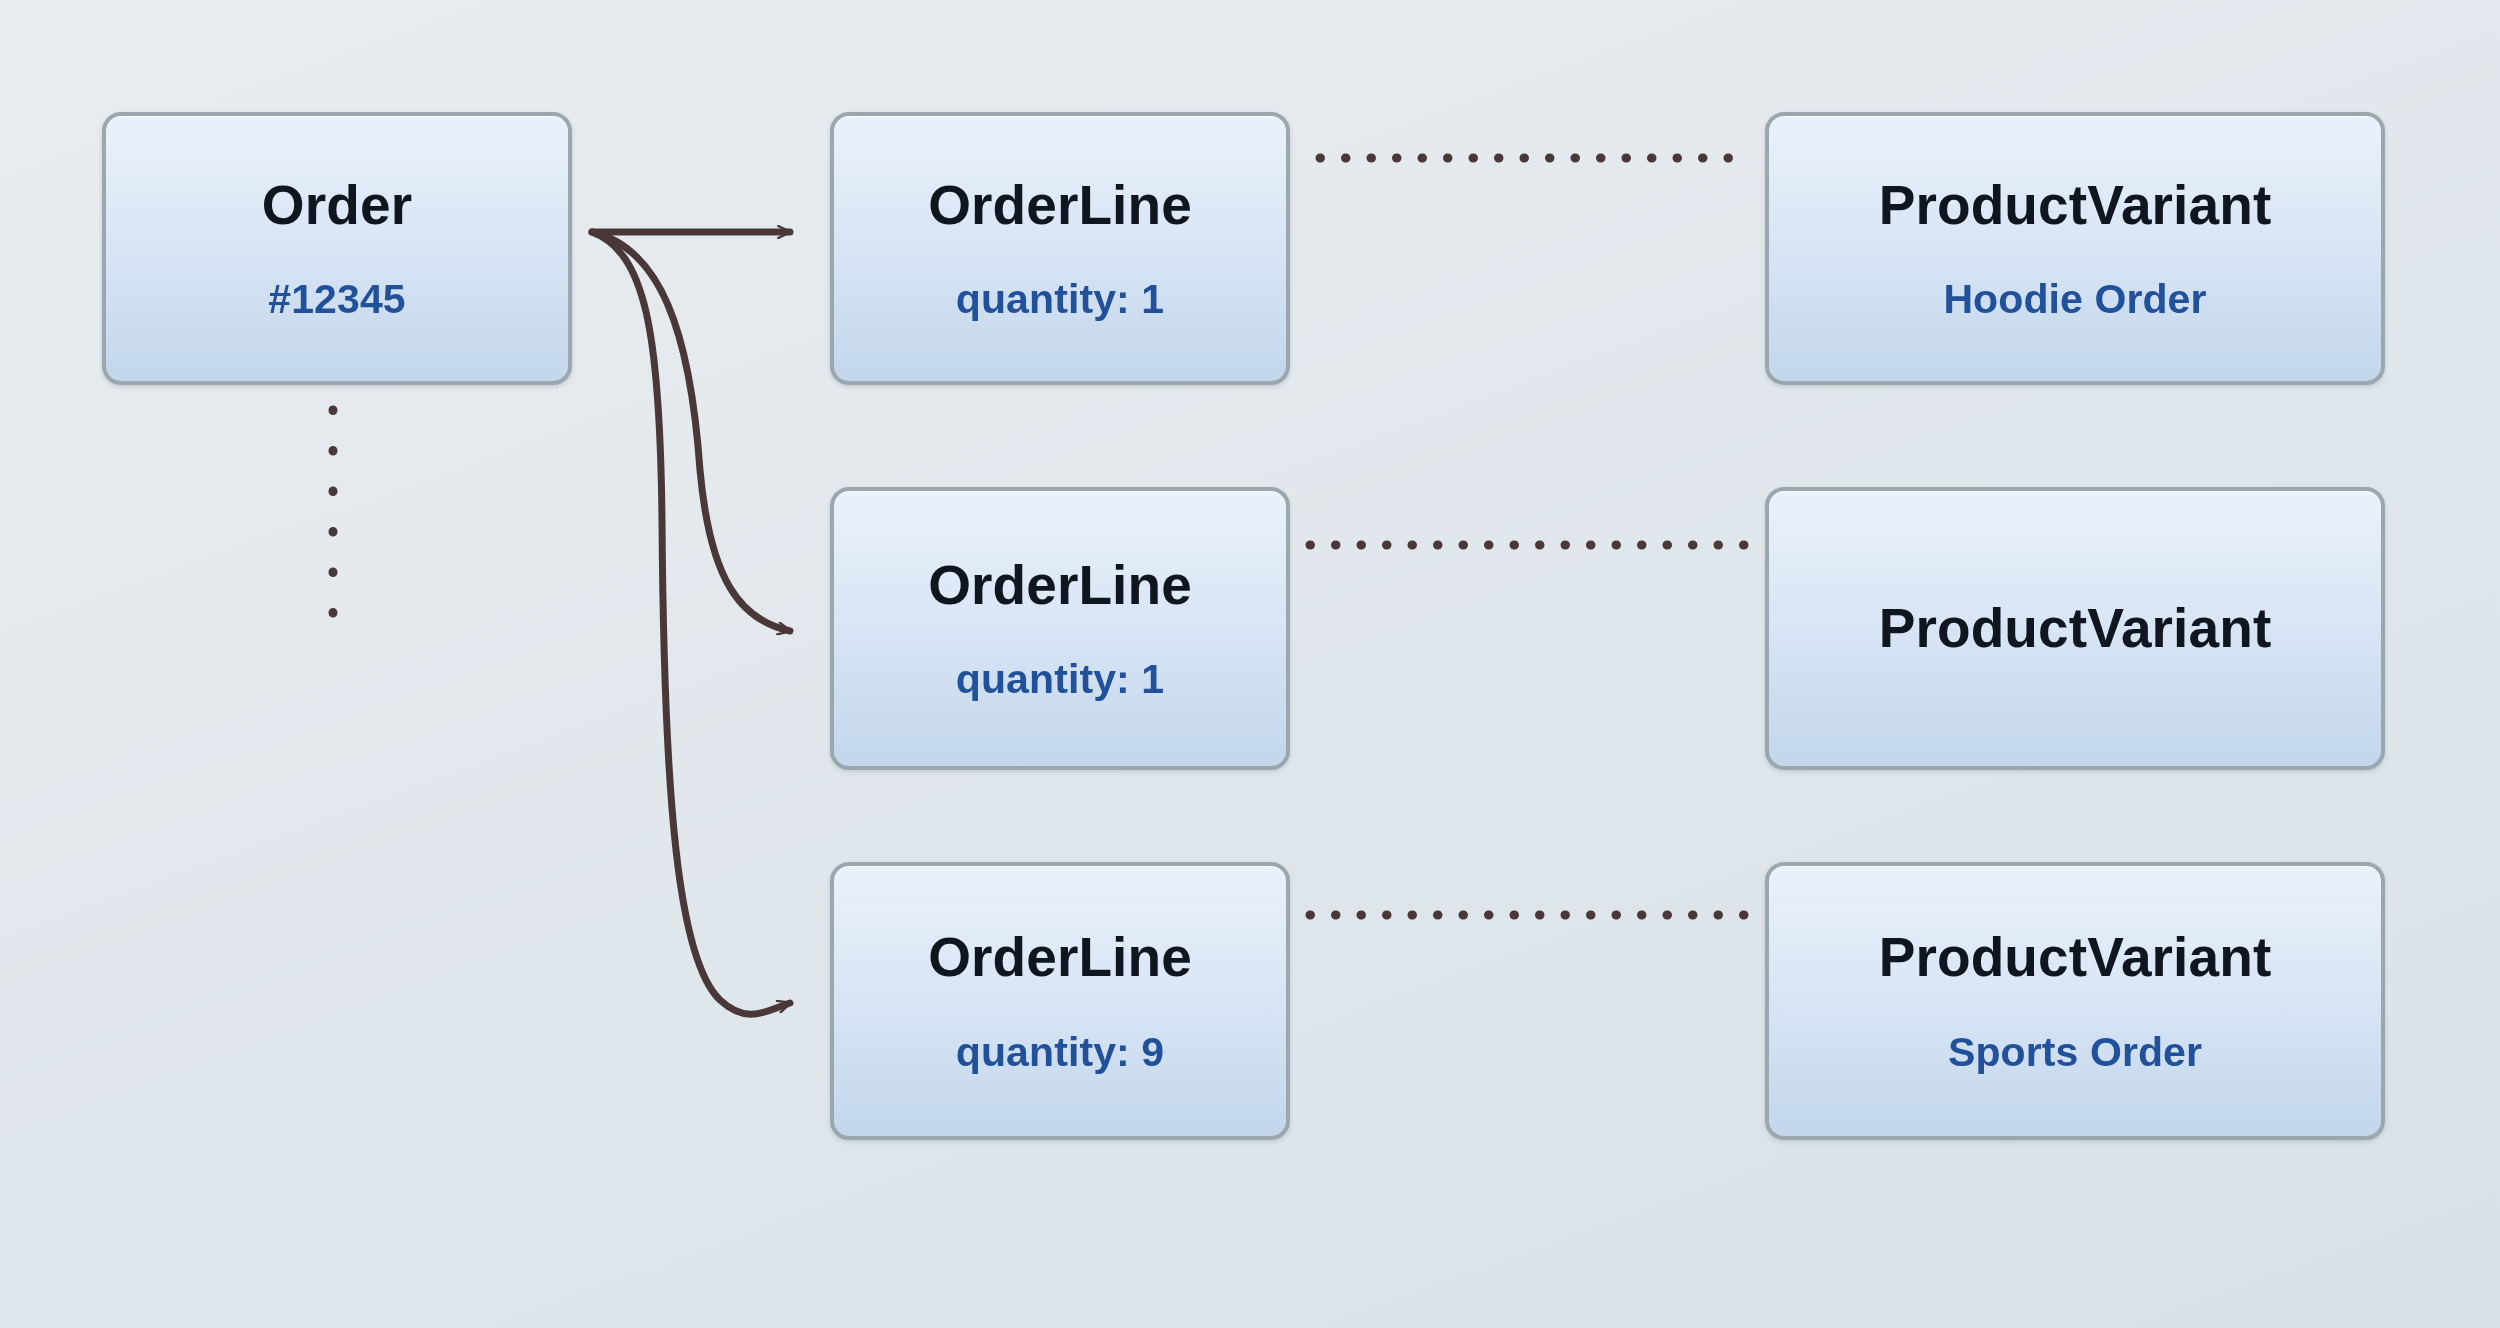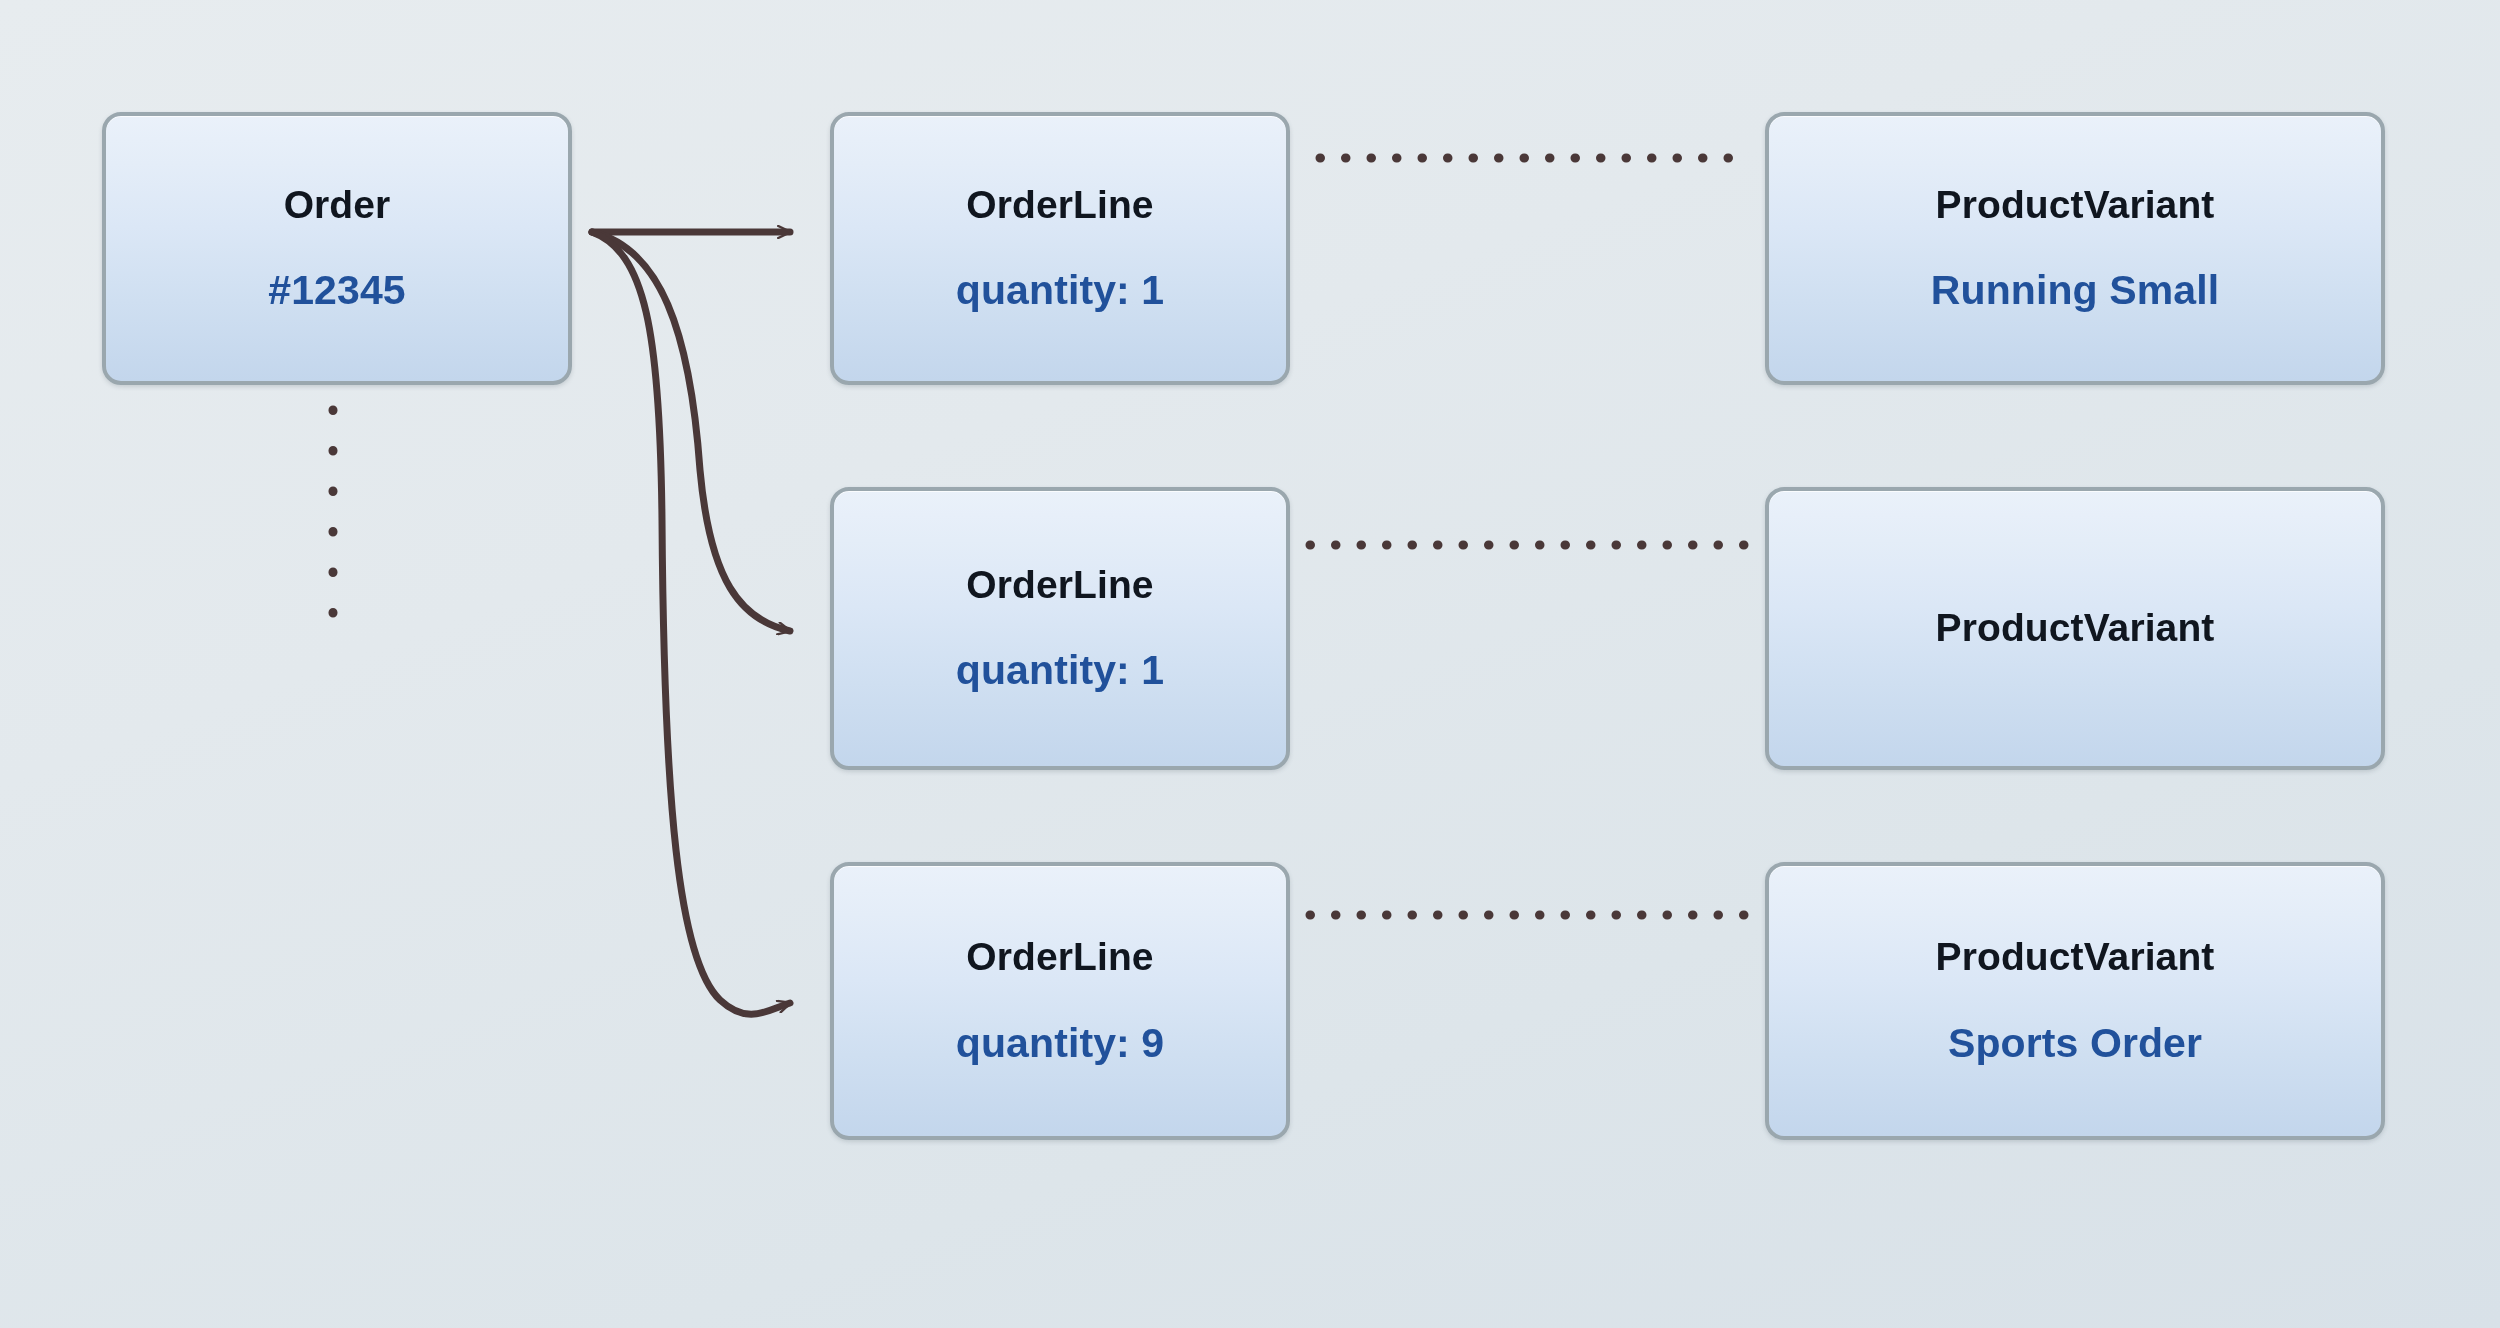--- a/index.html
+++ b/index.html
@@ -47,21 +47,21 @@
                 #eaf1fa 0%,
                 #e4edf8 18%,
                 #dbe7f6 42%,
                 #cfdff1 70%,
                 #c3d6ec 100%);
     box-shadow: 0 2px 4px rgba(90, 105, 115, 0.22),
                 inset 0 1px 0 rgba(255,255,255,0.75);
   }
 
   .node-title {
-    font-size: 39px;
+    font-size: 55px;
     font-weight: bold;
     color: #10161f;
     line-height: 1.1;
     letter-spacing: 0.1px;
     text-align: left;
     white-space: nowrap;
   }
 
   .node-sub {
     font-size: 41px;
@@ -133,21 +133,21 @@
     <div class="node-sub">quantity: 1</div>
   </div>
 
   <div class="node" id="node-orderline-3">
     <div class="node-title">OrderLine</div>
     <div class="node-sub">quantity: 9</div>
   </div>
 
   <div class="node" id="node-variant-1">
     <div class="node-title">ProductVariant</div>
-    <div class="node-sub">Running Small</div>
+    <div class="node-sub">Hoodie Order</div>
   </div>
 
   <div class="node" id="node-variant-2">
     <div class="node-title">ProductVariant</div>
   </div>
 
   <div class="node" id="node-variant-3">
     <div class="node-title">ProductVariant</div>
     <div class="node-sub">Sports Order</div>
   </div>

